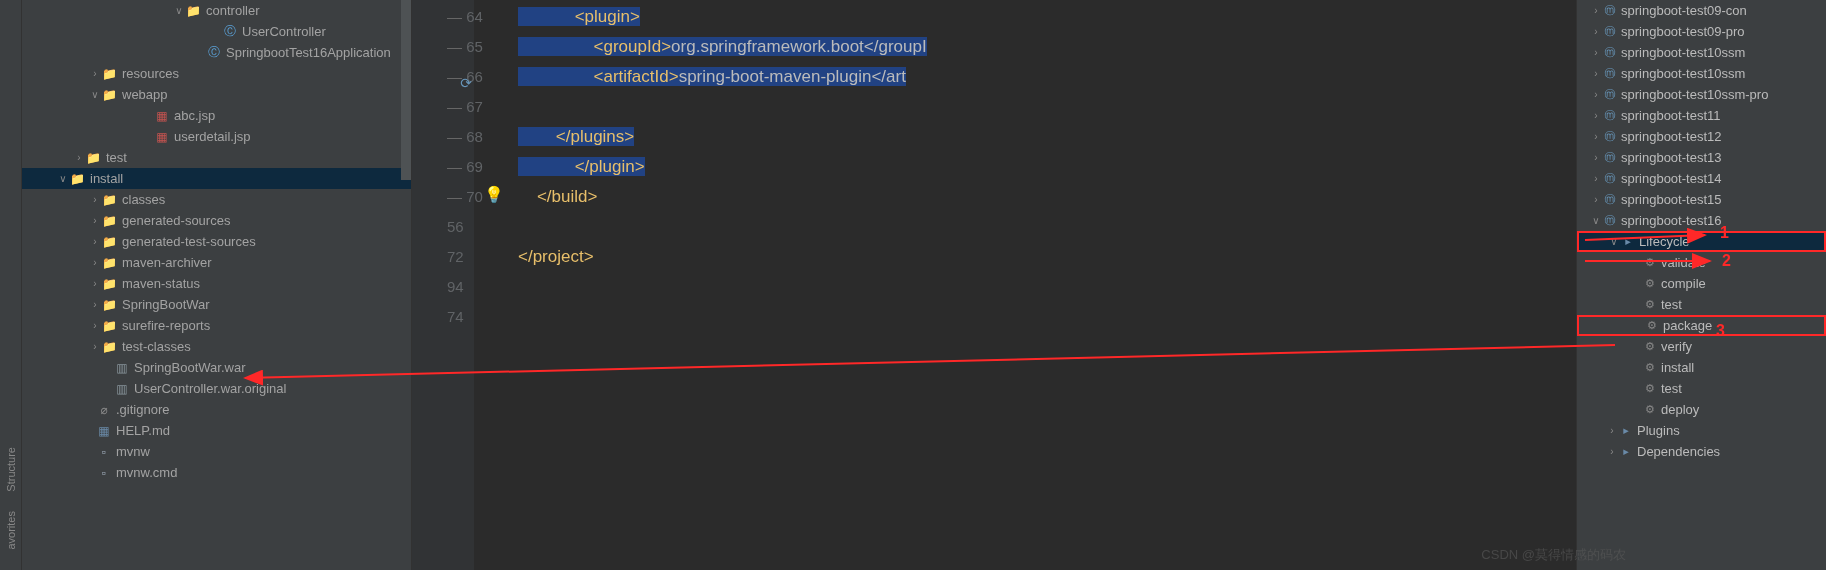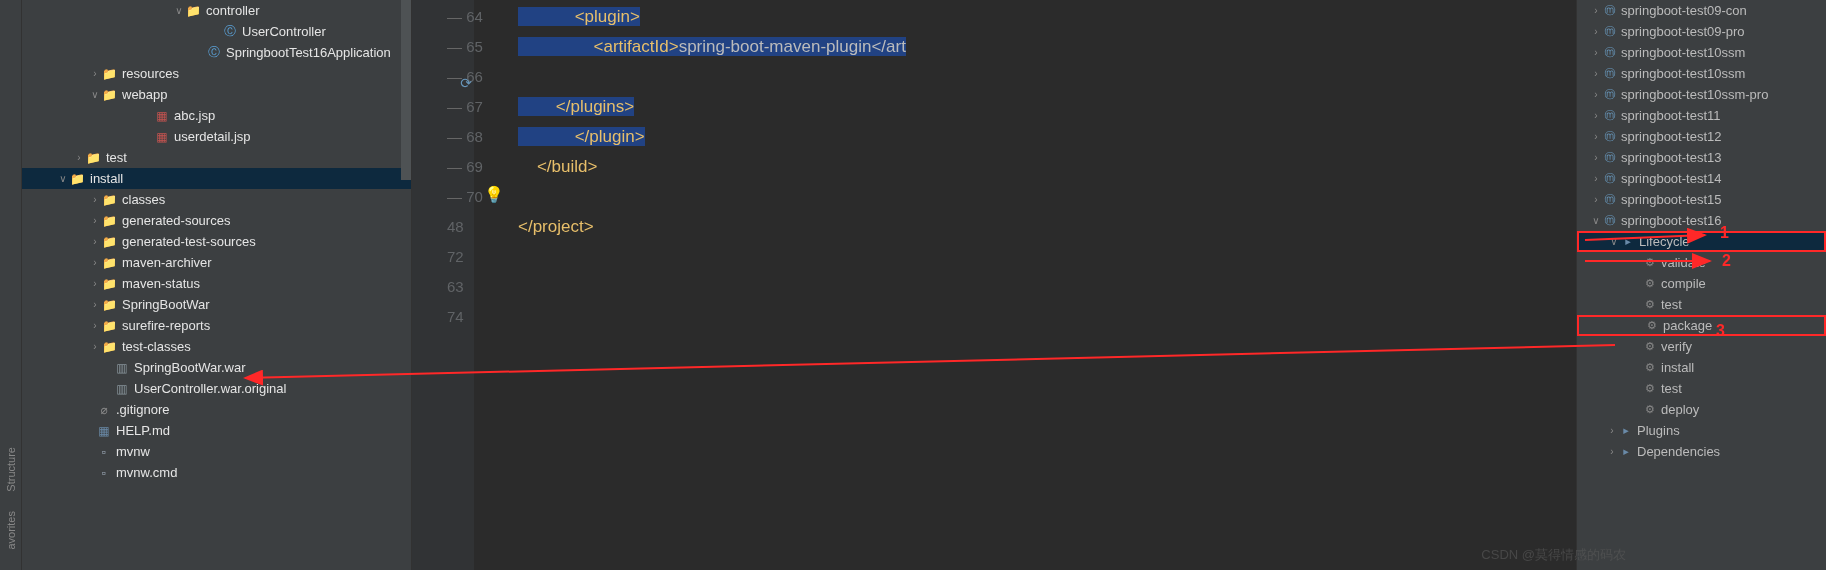--- a/index.html
+++ b/index.html
@@ -14,21 +14,21 @@
   .ico { width: 16px; height: 16px; display: inline-flex; align-items: center; justify-content: center; margin-right: 4px; font-size: 12px; }
   .folder { color: #b0915f; }
   .folder-red { color: #c75450; }
   .folder-blue { color: #6a8aa8; }
   .file { color: #a5b2c1; }
   .java { color: #5a9fd4; }
   .jsp { color: #c75450; }
   .war { color: #87939a; }
   .md { color: #6a8aa8; }
   .txt { color: #888; }
-  .label { color: #e5e5e5; }
+  .label { color: #a3a3a3; }
   .scrollthumb { position: absolute; right: 0; top: 0; width: 10px; height: 180px; background: #4e5254; }
 
   .editor { flex: 1; background: #2b2b2b; display: flex; position: relative; min-width: 0; }
   .gutter { width: 62px; background: #313335; text-align: right; padding-top: 2px; color: #606366; font-family: 'Consolas', monospace; font-size: 15px; line-height: 30px; }
   .gutter .ln { height: 30px; padding-right: 24px; position: relative; white-space: nowrap; margin-left: 35px; }
   .gutter .icon-g { position: absolute; right: 2px; top: 6px; font-size: 14px; }
   .code { flex: 1; font-family: 'Consolas', monospace; font-size: 17px; line-height: 30px; padding-top: 2px; overflow: hidden; min-width: 0; }
   .code-line { height: 30px; white-space: pre; padding-left: 44px; }
   .sel { background: #214283; display: inline; }
   .tag { color: #e8bf6a; }
@@ -202,27 +202,28 @@
 
 <div class="editor">
   <div class="gutter" id="gutter">
       <div class="ln"><span class="dash">—</span> 64</div>
       <div class="ln"><span class="dash">—</span> 65</div>
       <div class="ln"><span class="dash">—</span> 66<span class="icon-g" style="color:#6897bb">⟳</span></div>
       <div class="ln"><span class="dash">—</span> 67</div>
       <div class="ln"><span class="dash">—</span> 68</div>
       <div class="ln"><span class="dash">—</span> 69</div>
       <div class="ln"><span class="dash">—</span> 70</div>
-      <div class="ln">48</div>
+      <div class="ln">56</div>
       <div class="ln">72</div>
-      <div class="ln">63</div>
+      <div class="ln">94</div>
       <div class="ln">74</div>
     </div>
   <div class="code" id="code">
       <div class="code-line"><span class="sel">            <span class="tag">&lt;plugin&gt;</span></span></div>
+      <div class="code-line"><span class="sel">                <span class="tag">&lt;groupId&gt;</span>org.springframework.boot&lt;/groupI</span></div>
       <div class="code-line"><span class="sel">                <span class="tag">&lt;artifactId&gt;</span>spring-boot-maven-plugin&lt;/art</span></div>
       <div class="code-line"><span class="sel"><span class="comment"></span></span></div>
       <div class="code-line"><span class="sel">        <span class="tag">&lt;/plugins&gt;</span></span></div>
       <div class="code-line"><span class="sel">            <span class="tag">&lt;/plugin&gt;</span></span></div>
       <div class="code-line"><span class="text">    <span class="tag">&lt;/build&gt;</span></span></div>
       <div class="code-line"><span class="text"></span></div>
       <div class="code-line"><span class="text"><span class="tag">&lt;/project&gt;</span></span></div>
       <div class="code-line"><span class="text"></span></div>
     </div>
   <span class="bulb">💡</span>

